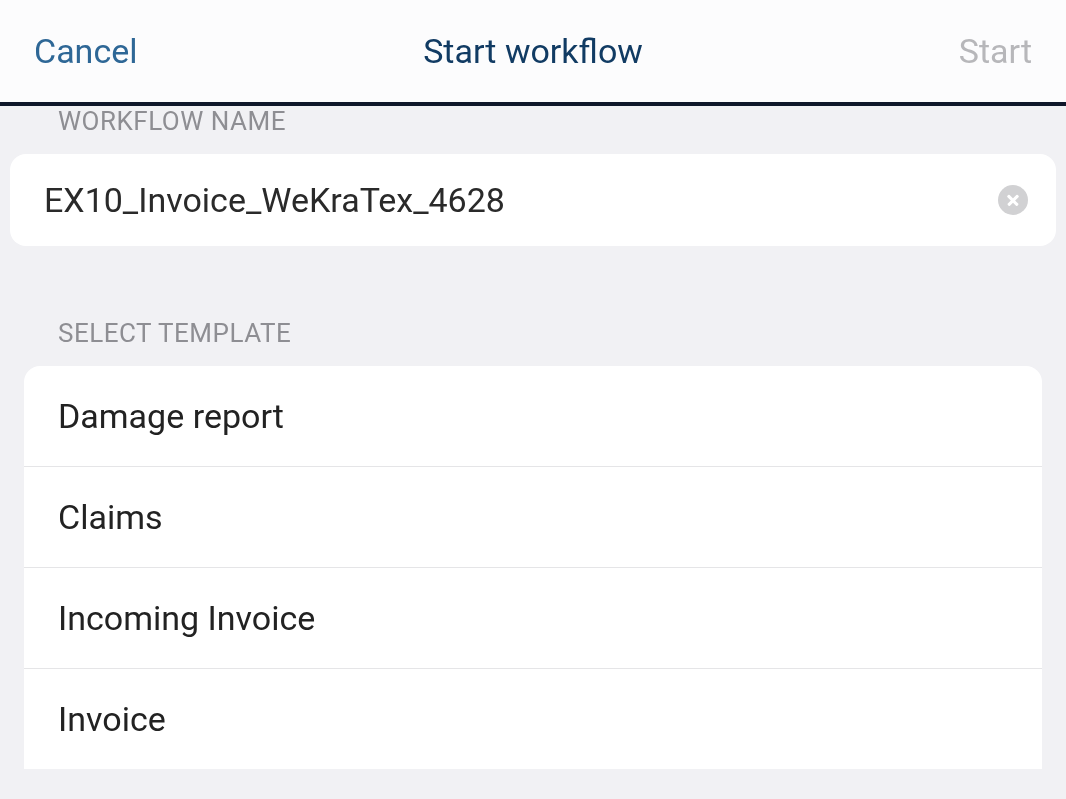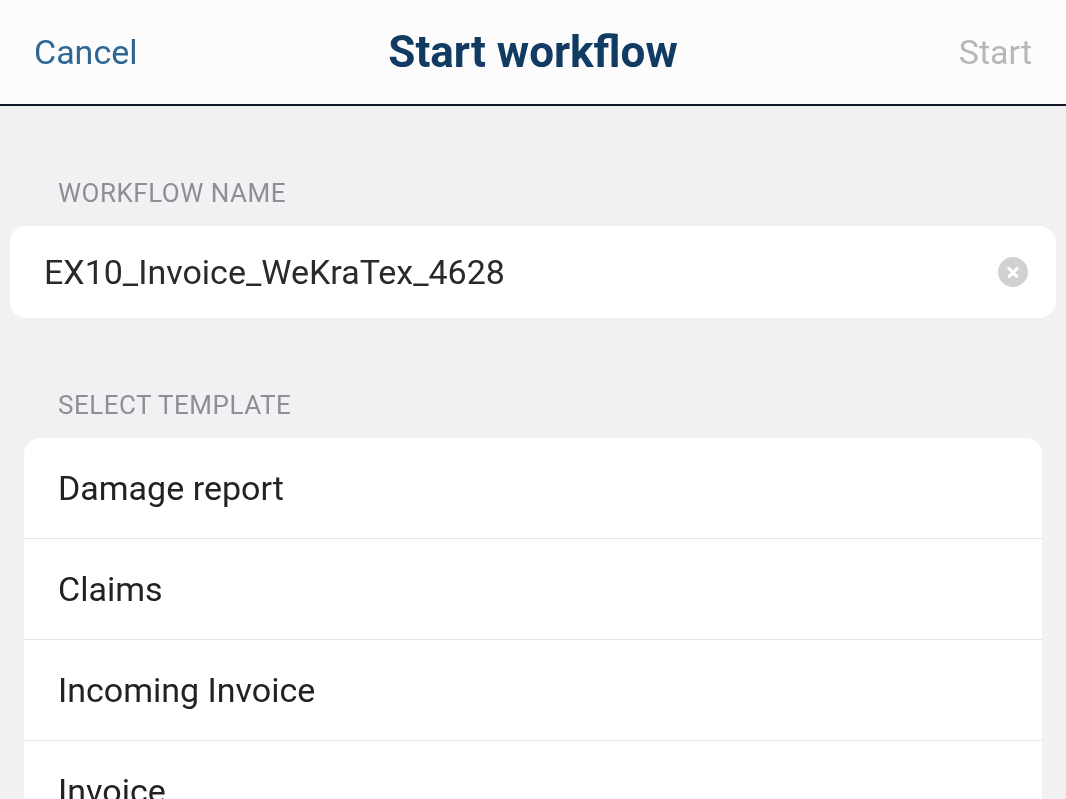--- a/index.html
+++ b/index.html
@@ -14,21 +14,21 @@
       height: 799px;
       overflow: hidden;
     }
     .header {
       display: flex;
       justify-content: space-between;
       align-items: center;
       background: #fcfcfd;
       height: 106px;
       padding: 0 34px;
-      border-bottom: 2px solid #0f172a;
+      border-bottom: 4px solid #0f172a;
     }
     .header-left {
       flex: 1;
       display: flex;
       align-items: center;
     }
     .header-center {
       flex: 1;
       display: flex;
       justify-content: center;
@@ -44,42 +44,41 @@
       background: none;
       border: none;
       color: #2e6796;
       font-size: 34px;
       font-weight: 400;
       cursor: pointer;
       font-family: inherit;
     }
     .title {
       color: #113b63;
-      font-size: 44px;
-      font-weight: 700;
+      font-size: 34px;
+      font-weight: 400;
     }
     .start-btn {
       background: none;
       border: none;
       color: #b7b7ba;
       font-size: 34px;
       font-weight: 400;
       cursor: pointer;
       font-family: inherit;
     }
     .content {
       padding: 0;
     }
     .section-label {
       color: #8e8e93;
       font-size: 26px;
       font-weight: 400;
       letter-spacing: 0.5px;
       padding: 0 58px;
-      margin-top: 72px;
       margin-bottom: 18px;
     }
     .section-label.second {
       margin-top: 72px;
     }
     .input-container {
       background: #ffffff;
       margin: 0 10px;
       border-radius: 16px;
       padding: 26px 28px 26px 34px;

